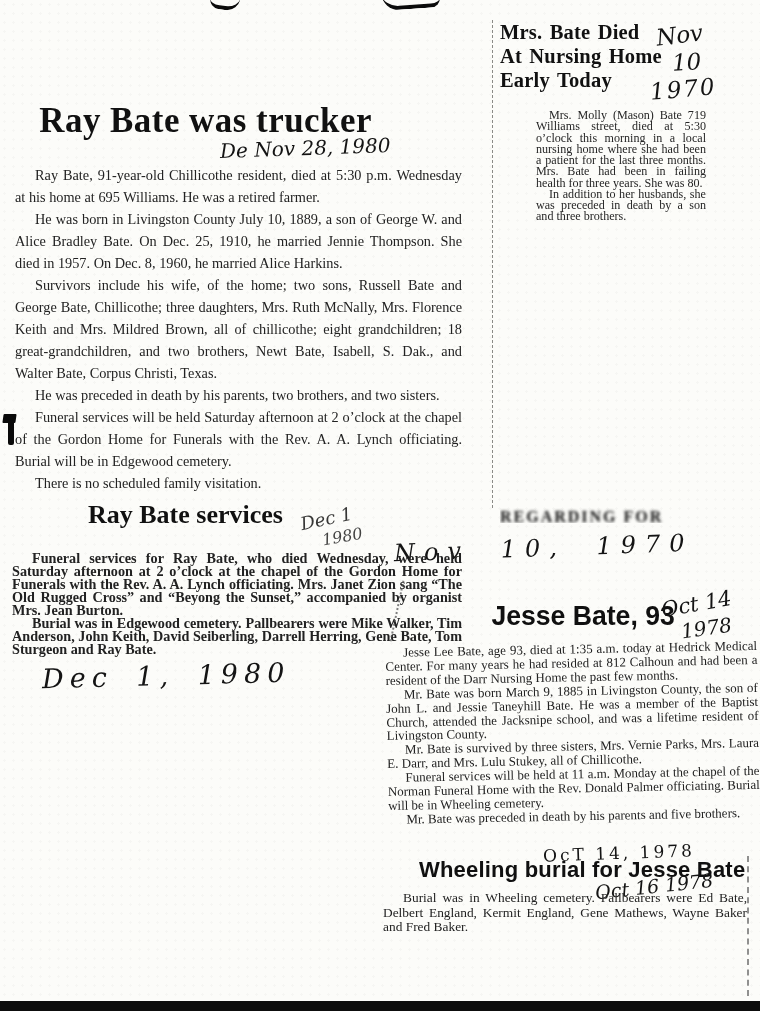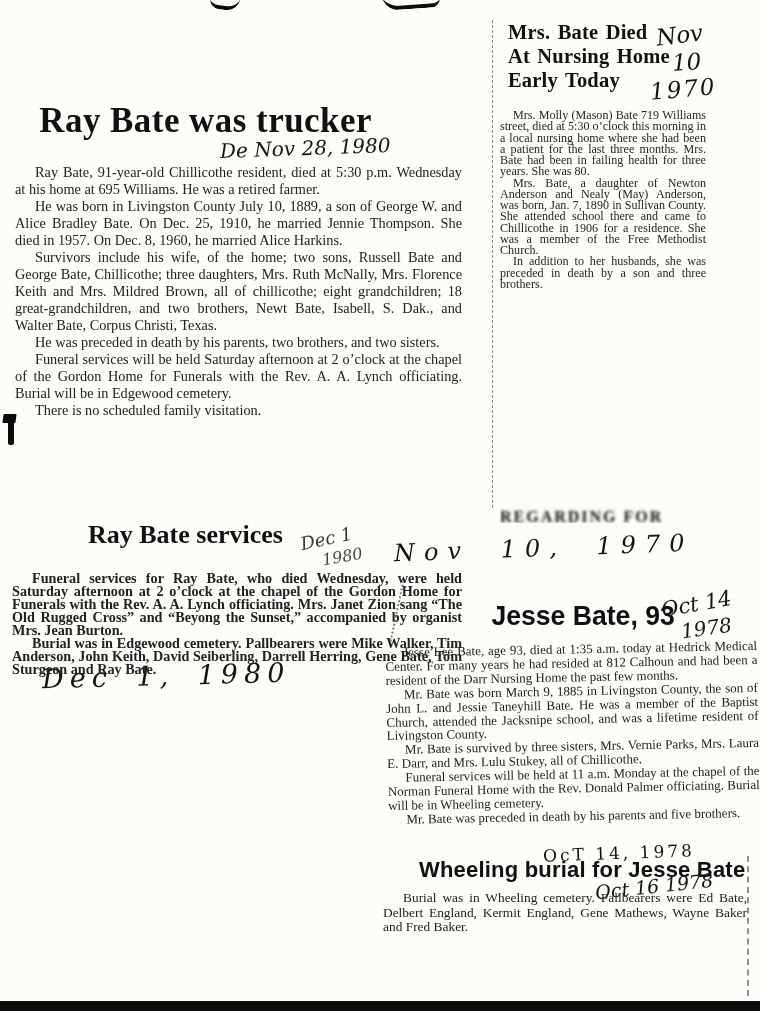--- a/index.html
+++ b/index.html
@@ -21,39 +21,39 @@
 
   
   .topmark { position:absolute; border-bottom:4px solid #0b0b0b; }
   .topmark.m1 { left:210; left:210px; top:-7px; width:30px; height:13px; border-radius:0 0 14px 10px; transform:rotate(7deg); }
   .topmark.m2 { left:382px; top:-8px; width:58px; height:13px; border-radius:0 0 10px 18px; transform:rotate(-4deg); }
 
   
   .clip-trucker { left:15px; top:102px; width:450px; height:345px; }
   .clip-trucker .hl-serif { padding-left:25px; font-size:36px; line-height:1.05; letter-spacing:0.5px; transform:scaleX(0.97); transform-origin:left; }
   .hand-trucker { left:205px; top:34px; font-size:20px; transform:rotate(-2deg); }
-  .body-trucker { top:62px; left:0; width:447px; font-size:14.3px; line-height:17px; }
+  .body-trucker { top:62px; left:0; width:447px; font-size:14.3px; line-height:22px; }
 
   
   .clip-mrs { left:492px; top:20px; width:206px; min-height:488px; border-left:1px dashed #8a8a86; padding-left:7px; box-sizing:content-box; }
-  .clip-mrs .hl-serif { font-size:20.5px; line-height:24px; letter-spacing:0.2px; word-spacing:2px;margin-left:8px; }
-  .body-mrs { position:static; margin-top:18px; font-size:12.1px; line-height:11.25px; text-align:justify; color:#262626; }
+  .clip-mrs .hl-serif { font-size:20.5px; line-height:24px; letter-spacing:0.2px; word-spacing:2px; }
+  .body-mrs { position:static; margin-top:18px; font-size:12.1px; line-height:11.25px; text-align:justify; color:#262626;margin-left:36px; }
   .body-mrs .para { text-indent:13px; }
   .hand-nov-col-1 { left:656px; top:22px; font-size:23px; transform:rotate(-7deg); }
   .hand-nov-col-2 { left:672px; top:49px; font-size:23px; transform:rotate(-3deg); }
   .hand-nov-col-3 { left:650px; top:76px; font-size:23px; transform:rotate(-5deg); letter-spacing:2px; }
   .smudge-wrap { position:absolute; left:500px; top:508px; width:192px; height:15px; overflow:hidden; }
   .smudge-wrap .smudge-text { font-family:"Liberation Serif", serif; font-weight:700; font-size:16px; letter-spacing:2px; color:#101010; filter:blur(1.4px); transform:translateY(-2px); }
 
   
   .hand-nov-big { left:394px; top:534px; font-size:24px; letter-spacing:9px; word-spacing:14px; transform:rotate(-2deg); }
   .hand-dec-big { left:42px; top:660px; font-size:27px; letter-spacing:6px; word-spacing:9px; transform:rotate(-1.5deg); }
 
   
-  .clip-services { left:12px; top:500px; width:452px; height:162px;margin-top:20px; }
+  .clip-services { left:12px; top:500px; width:452px; height:162px; }
   .clip-services .hl-serif { padding-left:76px; font-size:26px; }
   .hand-services-1 { left:288px; top:8px; font-size:18px; transform:rotate(-12deg); opacity:0.85; }
   .hand-services-2 { left:310px; top:27px; font-size:16px; transform:rotate(-10deg); opacity:0.8; }
   .body-services { top:52px; left:0; width:450px; font-size:14.2px; line-height:13px;font-weight:bold; }
 
   
   .jesse-dots { position:absolute; left:396px; top:580px; height:62px; border-left:2px dotted #555; opacity:0.75; transform:rotate(12deg); }
   .clip-jesse { left:385px; top:600px; width:374px; height:262px; }
   .clip-jesse .hl-sans { padding-left:112px; font-size:28px; transform:scaleX(0.95); transform-origin:left; }
   .hand-jesse-1 { left:276px; top:-8px; font-size:21px; transform:rotate(-10deg); }
@@ -99,21 +99,20 @@
   </section>
 
   <section class="clip clip-mrs">
     <h1 class="hl-serif">
       <div>Mrs. Bate Died</div>
       <div>At Nursing Home</div>
       <div>Early Today</div>
     </h1>
     <div class="body-mrs">
       <p class="para">Mrs. Molly (Mason) Bate 719 Williams street, died at 5:30 o’clock this morning in a local nursing home where she had been a patient for the last three months. Mrs. Bate had been in failing health for three years. She was 80.</p>
-      <p class="para">Mrs. Bate, a daughter of Newton Anderson and Nealy (May) Anderson, was born, Jan. 7, 1890 in Sullivan County. She attended school there and came to Chillicothe in 1906 for a residence. She was a member of the Free Methodist Church.</p>
       <p class="para">In addition to her husbands, she was preceded in death by a son and three brothers.</p>
     </div>
   </section>
   <div class="hand hand-nov-col-1">Nov</div>
   <div class="hand hand-nov-col-2">10</div>
   <div class="hand hand-nov-col-3">1970</div>
   <div class="smudge-wrap">
     <span class="smudge-text">REGARDING FOR</span>
   </div>
 

